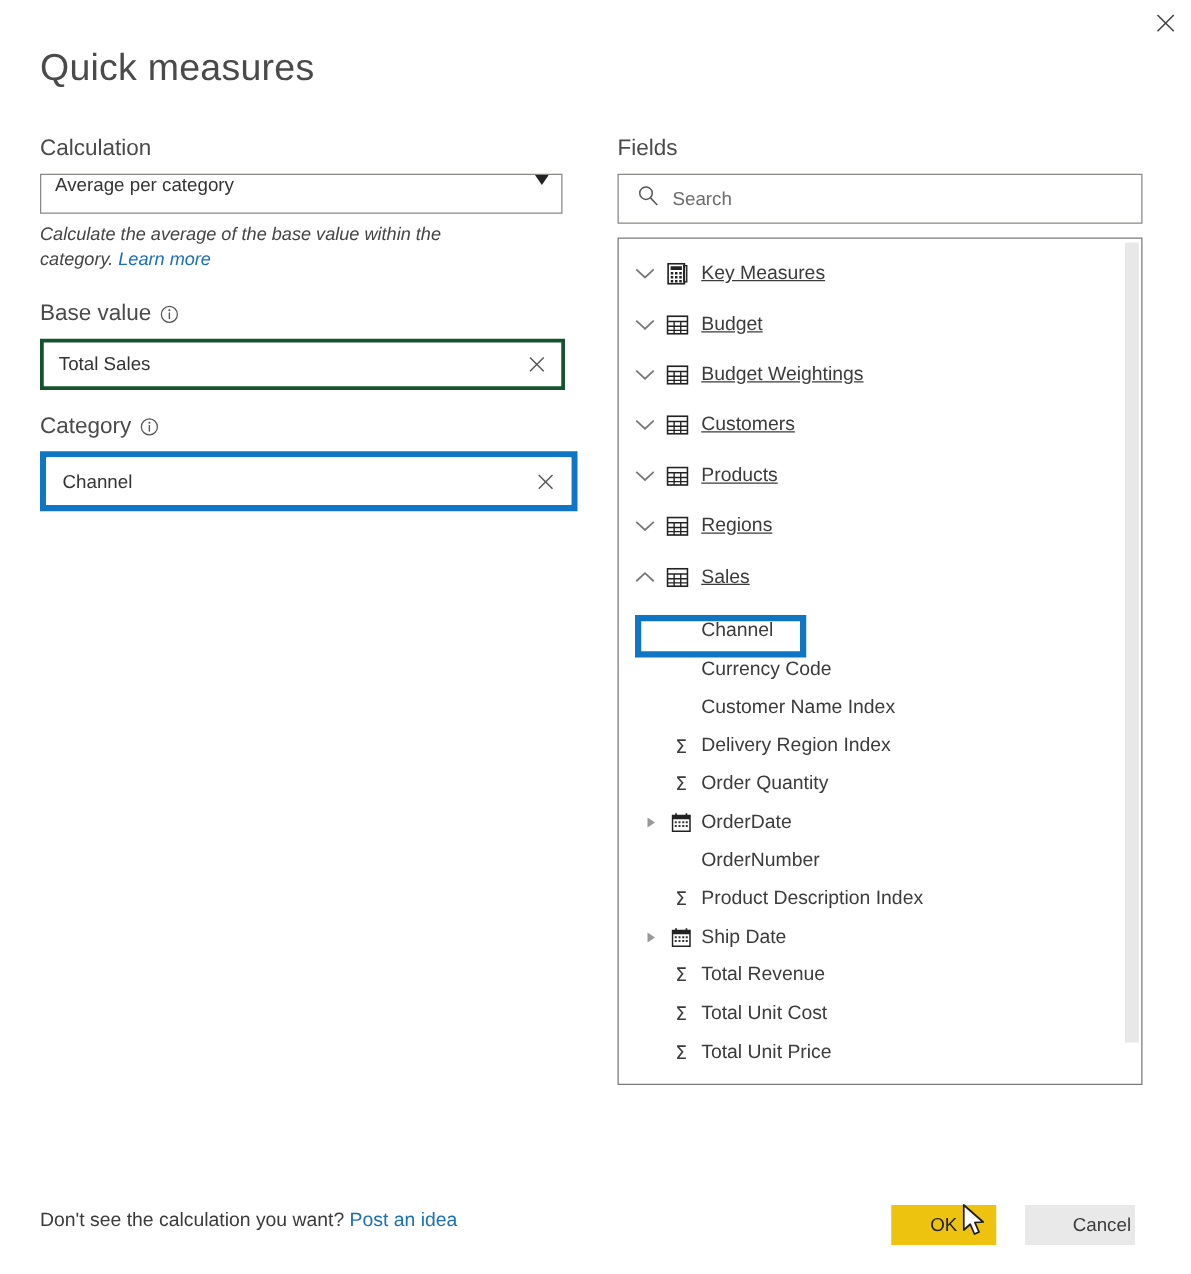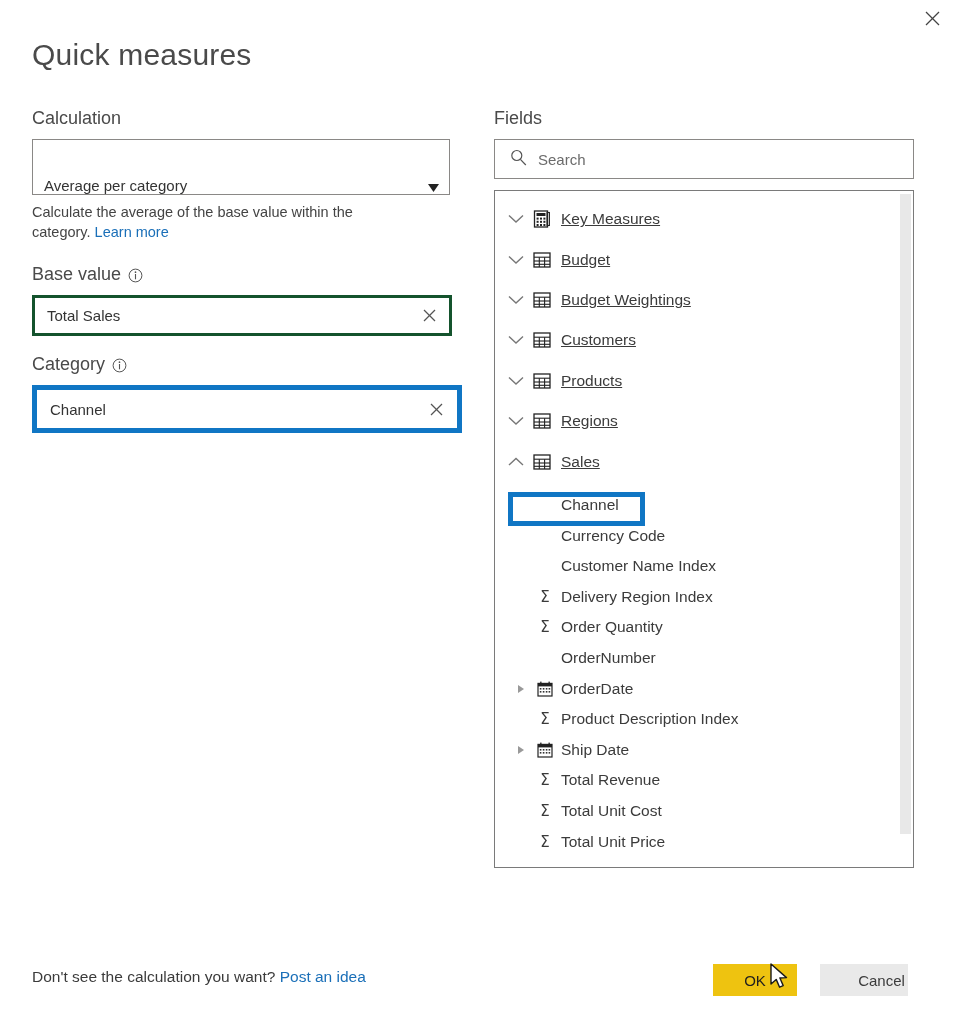--- a/index.html
+++ b/index.html
@@ -57,44 +57,45 @@
     display: inline-flex;
     width: 15px; height: 15px;
     align-items: center; justify-content: center;
     position: relative; top: 1px;
   }
 
   
   .dropdown {
     margin-top: 10px;
     width: 418px;
-    height: 56px;
+    height: 32px;
     border: 1px solid #8a8886;
     background: #ffffff;
     display: flex;
-    align-items: flex-end;
+    align-items: flex-start;
     padding: 0 10px 0 11px;
     box-sizing: border-box;
     font-size: 15px;
     color: #333;
     cursor: pointer;
   }
   .dropdown .dd-value { flex: 1; }
   .dropdown .dd-caret {
     font-size: 11px;
     color: #222;
     line-height: 1;
   }
 
   .help-text {
     margin-top: 7px;
     width: 380px;
     font-size: 14.5px;
     line-height: 1.38;
     color: #444;
+    font-style: italic;
   }
   .help-link { color: #1a6fb8; text-decoration: none; cursor: pointer; }
 
   
   .field-box {
     margin-top: 10px;
     width: 420px;
     height: 41px;
     border: 3px solid #14532d;
     background: #ffffff;
@@ -566,26 +567,20 @@
         <span class="fr-label">Delivery Region Index</span>
       </div>
 
       <div class="field-row">
         <span class="fr-gutter"></span>
         <span class="fr-icon sigma">Σ</span>
         <span class="fr-label">Order Quantity</span>
       </div>
 
       <div class="field-row">
-        <span class="fr-gutter"></span>
-        <span class="fr-icon"></span>
-        <span class="fr-label">OrderNumber</span>
-      </div>
-
-      <div class="field-row">
         <span class="fr-gutter">
           <svg width="8" height="10" viewBox="0 0 8 10">
               <polygon points="1,1 7,5 1,9" fill="#999"></polygon>
             </svg>
         </span>
         <span class="fr-icon">
           <svg width="16" height="16" viewBox="0 0 16 16">
             <rect x="1" y="2.4" width="14" height="12.6" fill="none" stroke="#222" stroke-width="1.2"></rect>
             <rect x="1" y="2.4" width="14" height="3" fill="#222"></rect>
             <rect x="3.2" y="0.6" width="1.3" height="3" fill="#222"></rect>
@@ -598,20 +593,26 @@
               <rect x="5.8" y="10" width="1.6" height="1.6" fill="#333"></rect>
               <rect x="8.8" y="10" width="1.6" height="1.6" fill="#333"></rect>
               <rect x="11.6" y="10" width="1.6" height="1.6" fill="#333"></rect>
           </svg>
         </span>
         <span class="fr-label">OrderDate</span>
       </div>
 
       <div class="field-row">
         <span class="fr-gutter"></span>
+        <span class="fr-icon"></span>
+        <span class="fr-label">OrderNumber</span>
+      </div>
+
+      <div class="field-row">
+        <span class="fr-gutter"></span>
         <span class="fr-icon sigma">Σ</span>
         <span class="fr-label">Product Description Index</span>
       </div>
 
       <div class="field-row">
         <span class="fr-gutter">
           <svg width="8" height="10" viewBox="0 0 8 10">
               <polygon points="1,1 7,5 1,9" fill="#999"></polygon>
             </svg>
         </span>

